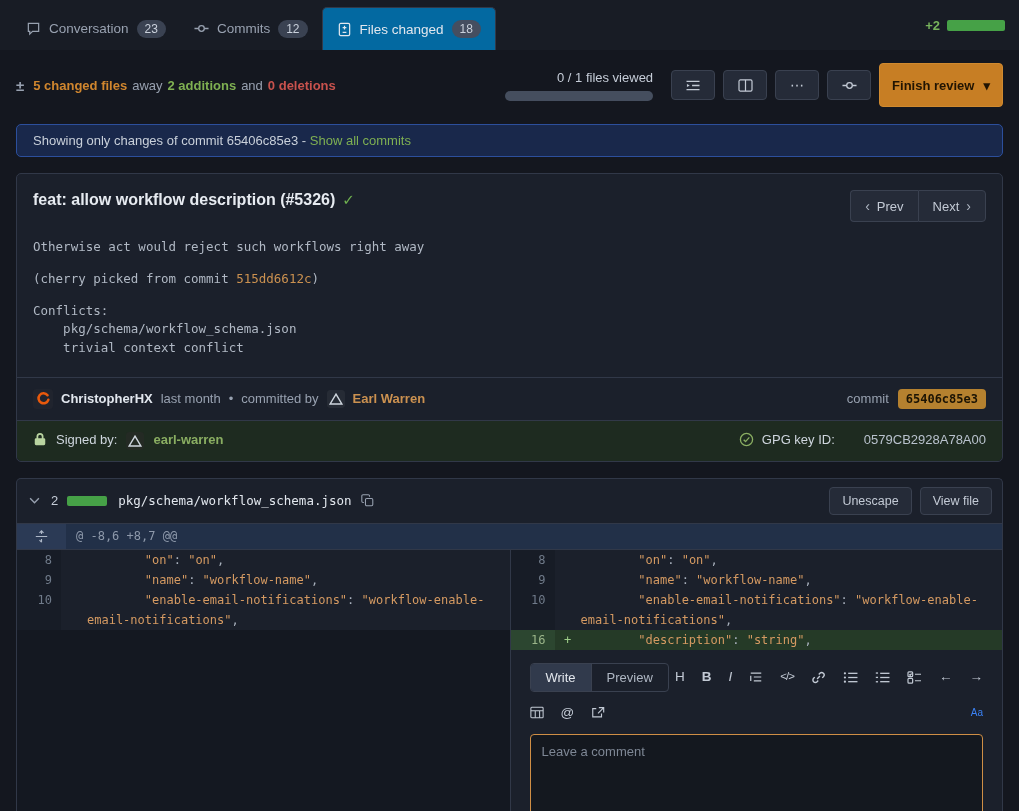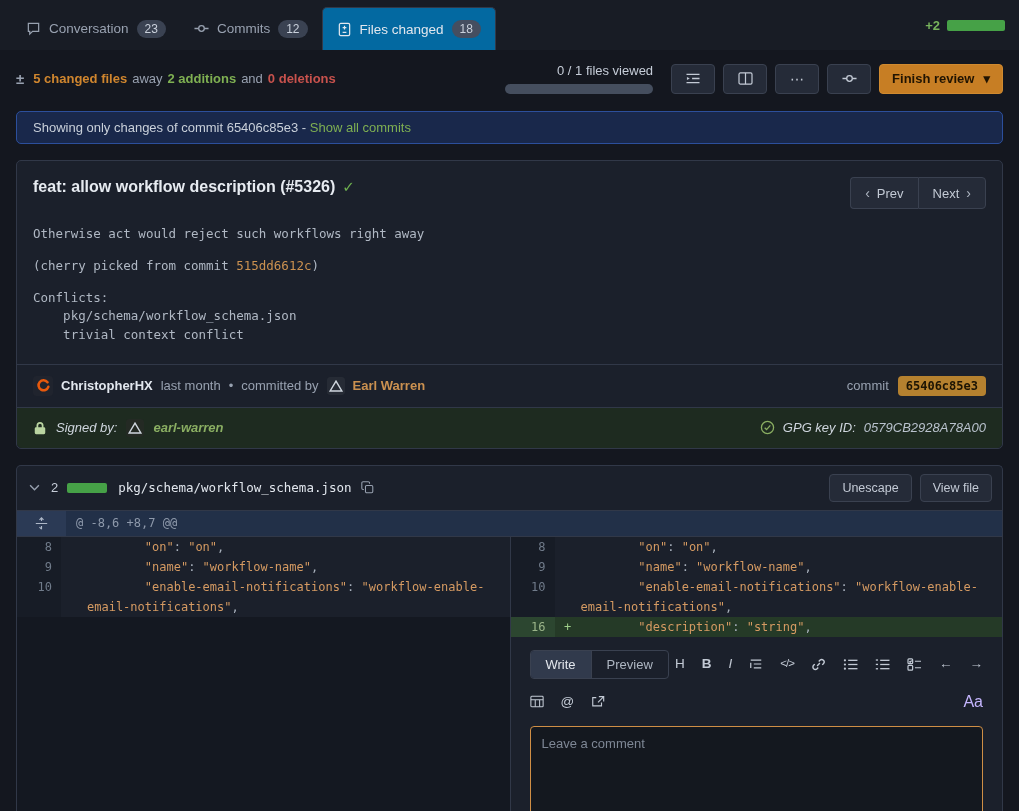--- a/index.html
+++ b/index.html
@@ -23,21 +23,21 @@
   .summary{display:flex;align-items:center;gap:5px;font-size:13px;color:#98a1b0;}
   .pm-icon{font-size:15px;color:#98a1b0;margin-right:4px;font-weight:700;}
   .orange-link{color:#d0862e;font-weight:700;cursor:pointer;}
   .green-text{color:#7fb052;font-weight:700;}
   .red-text{color:#c8524d;font-weight:700;}
   .controls{margin-left:auto;display:flex;align-items:center;gap:8px;}
   .viewed{display:flex;flex-direction:column;align-items:flex-end;gap:6px;margin-right:10px;}
   .viewed-text{font-size:13px;color:#c6cdd8;}
   .viewed-bar{width:148px;height:10px;background:#454e5e;border-radius:5px;}
   .iconbtn{height:30px;min-width:44px;padding:0 10px;background:#252b38;border:1px solid #3a4150;border-radius:4px;color:#c3cad5;display:flex;align-items:center;justify-content:center;font-size:14px;cursor:pointer;gap:4px;}
-  .finish{height:30px;padding:0 12px;background:#c77e24;border:1px solid #d08a2f;border-radius:4px;color:#211402;font-weight:700;font-size:13px;display:flex;align-items:center;gap:9px;cursor:pointer;}
+  .finish{height:44px;padding:0 12px;background:#c77e24;border:1px solid #d08a2f;border-radius:4px;color:#211402;font-weight:700;font-size:13px;display:flex;align-items:center;gap:9px;cursor:pointer;}
 
   
   .banner{margin:2px 16px 16px;background:#19284b;border:1px solid #2c4f9c;border-radius:5px;padding:8px 16px;font-size:13px;color:#c9d0da;}
   .banner a{color:#7fb052;text-decoration:none;cursor:pointer;}
 
   
   .card{margin:0 16px 16px;background:#1b202b;border:1px solid #313848;border-radius:5px;}
   .commit-head{display:flex;align-items:flex-start;padding:16px 16px 14px;}
   .commit-title{font-size:16px;font-weight:600;color:#e7ebf1;line-height:1.3;}
   .commit-check{color:#6fb14f;font-size:15px;margin-left:7px;font-weight:700;}
@@ -48,24 +48,24 @@
   .chev{color:#aeb6c2;font-size:14px;}
   .commit-body{padding:2px 16px 6px;font-family:"DejaVu Sans Mono",monospace;font-size:12.5px;color:#b0b8c4;line-height:1.45;}
   .commit-body p{margin-bottom:14px;}
   .pre{white-space:pre-wrap;}
   .sha-link{color:#cb9150;cursor:pointer;}
   .author-row{border-top:1px solid #313848;display:flex;align-items:center;gap:8px;padding:11px 16px;font-size:13px;color:#98a1b0;text-align:center;}
   .author-name{color:#e2e7ee;font-weight:700;}
   .committer-name{color:#cb9150;font-weight:700;}
   .commit-meta{margin-left:auto;display:flex;align-items:center;gap:9px;}
   .commit-sha-badge{background:#b5812f;color:#1c1404;font-family:"DejaVu Sans Mono",monospace;font-size:12px;padding:3px 8px;border-radius:4px;font-weight:700;cursor:pointer;}
-  .signed-row{border-top:1px solid #313848;background:#1e2b20;display:flex;align-items:center;gap:9px;padding:11px 16px;font-size:13px;color:#cfd6de;border-radius:0 0 5px 5px;font-style:italic;}
+  .signed-row{border-top:1px solid #313848;background:#1e2b20;display:flex;align-items:flex-start;gap:9px;padding:11px 16px;font-size:13px;color:#cfd6de;border-radius:0 0 5px 5px;}
   .signer-name{color:#8aae62;font-weight:700;cursor:pointer;}
   .gpg{margin-left:auto;display:flex;align-items:center;gap:8px;color:#cfd6de;}
-  .gpg-key{color:#b9c2cd;}
+  .gpg-key{color:#b9c2cd;margin-left:21px;}
   .avatar{width:20px;height:20px;border-radius:3px;flex:none;}
   .avatar.sm{width:18px;height:18px;}
 
   
   .diff-box{margin:0 16px;border:1px solid #313848;border-bottom:none;border-radius:5px 5px 0 0;background:#1b202b;}
   .diff-head{display:flex;align-items:center;gap:9px;padding:8px 10px;}
   .fold-btn{color:#98a1b0;display:flex;align-items:center;cursor:pointer;padding:0 2px;}
   .changes-count{font-size:13px;color:#c6cdd8;}
   .mini-statbar{width:40px;height:10px;background:#46a147;border-radius:2px;}
   .filename{font-family:"DejaVu Sans Mono",monospace;font-size:12.5px;color:#e2e7ee;margin-left:2px;}
@@ -98,21 +98,21 @@
   .ed-tabs{display:inline-flex;border:1px solid #3a4150;border-radius:4px;overflow:hidden;flex:none;}
   .ed-tab{padding:6px 15px;font-size:13px;color:#aeb6c2;cursor:pointer;}
   .ed-tab.active{background:#313a4c;color:#e3e7ed;}
   .ed-tab + .ed-tab{border-left:1px solid #3a4150;}
   .ed-icons{margin-left:auto;display:flex;align-items:center;gap:17px;color:#c3cad5;}
   .ed-icon{font-size:13.5px;cursor:pointer;display:flex;align-items:center;line-height:1;}
   .ed-icon.b{font-weight:700;}
   .ed-icon.i{font-style:italic;}
   .ed-icon.code{font-size:11.5px;letter-spacing:-1px;}
   .ed-row2{display:flex;align-items:center;gap:17px;margin-top:14px;color:#c3cad5;}
-  .ed-aa{margin-left:auto;font-size:16px;cursor:pointer;color:#c4b5fd;}
+  .ed-aa{margin-left:auto;font-size:10px;cursor:pointer;color:#3b82f6;}
   .ed-textarea{margin-top:15px;width:100%;height:140px;background:#14181f;border:1px solid #cf8e45;border-radius:4px;color:#c6cdd8;font-size:13px;padding:9px 11px;resize:none;outline:none;font-family:inherit;display:block;}
   .ed-textarea::placeholder{color:#7e8795;}
 </style>
 </head>
 <body>
 
 <div class="page">
 
   <header class="topbar">
     <div class="tab">

